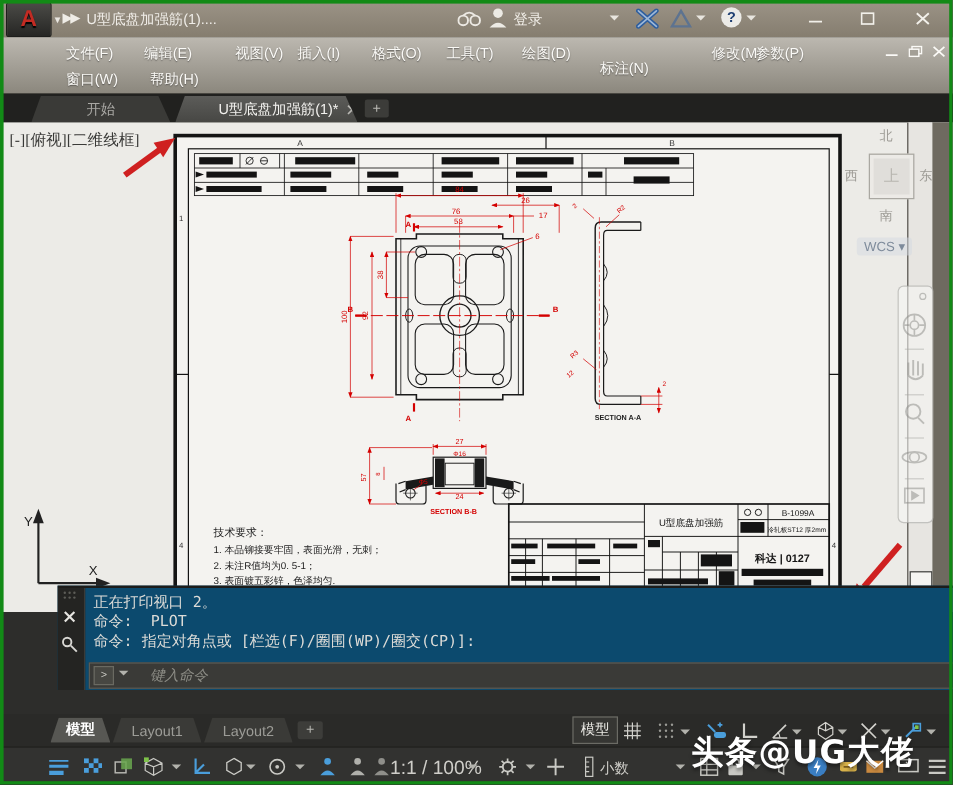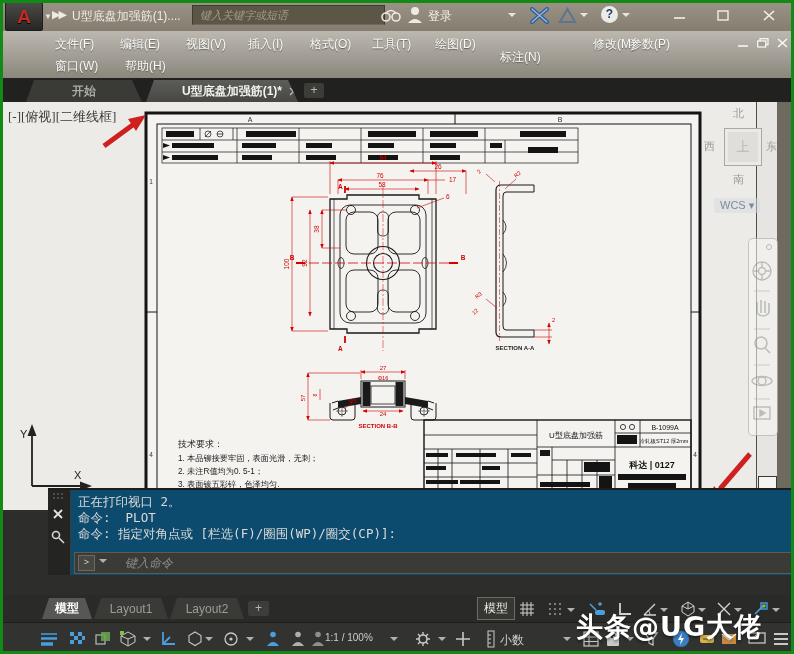--- a/index.html
+++ b/index.html
@@ -25,21 +25,21 @@
              background:#ecebe7;color:#1f3f72;font-weight:bold;font-size:12px;text-align:center;line-height:17px;}
   .win-btn{position:absolute;top:5px;width:34px;height:20px;display:flex;align-items:center;justify-content:center;}
   
   .menubar{position:absolute;left:0;top:31px;width:794px;height:47px;
            background:linear-gradient(#bcb8b0,#8b877d);border-bottom:1px solid #5f5b52;}
   .menu-item{position:absolute;color:#fbfaf7;font-size:12px;text-shadow:0 1px 1px rgba(40,40,40,.55);}
   .doc-ctrl{position:absolute;top:7px;display:flex;gap:8px;left:738px;}
   
   .filetabs{position:absolute;left:0;top:78px;width:794px;height:24px;background:#21211f;}
   .ftab{position:absolute;top:2px;height:22px;font-size:12px;display:flex;align-items:center;justify-content:center;
-        clip-path:polygon(8px 0,calc(100% - 10px) 0,100% 100%,0 100%);font-weight:bold;}
+        clip-path:polygon(8px 0,calc(100% - 10px) 0,100% 100%,0 100%);}
   .ftab.start{left:26px;width:116px;background:#3a3a37;color:#a9a8a4;}
   .ftab.active{left:146px;width:152px;background:linear-gradient(#5c5c59,#474744);color:#f3f2ef;justify-content:flex-end;}
   .ftab-plus{position:absolute;left:304px;top:5px;width:20px;height:15px;background:#3c3c39;border-radius:2px;
              color:#b9b8b3;font-size:12px;line-height:14px;text-align:center;}
   
   .canvas{position:absolute;left:0;top:102px;width:794px;height:408px;background:#ecebe7;}
   .vp-label{position:absolute;left:8px;top:6px;color:#3a3a38;font-size:13px;font-family:Liberation Serif, serif;}
   .viewcube{position:absolute;left:700px;top:4px;width:84px;height:116px;color:#9c9a94;font-size:11px;z-index:5;}
   .vc{position:absolute;}
   .vc-face{position:absolute;left:24px;top:22px;width:36px;height:36px;background:#e0deda;
@@ -72,37 +72,36 @@
   .ltab.l2{left:170px;width:74px;background:#3a3a37;color:#9c9c97;}
   .ltab-plus{position:absolute;left:248px;top:6px;width:21px;height:15px;background:#3d3d3a;border-radius:2px;
              color:#b5b5b0;font-size:12px;text-align:center;line-height:14px;}
   .model-btn{position:absolute;left:477px;top:2px;width:36px;height:21px;border:1px solid #6b6b65;background:#363633;
              color:#eae9e4;font-size:12px;display:flex;align-items:center;justify-content:center;}
   .li{position:absolute;top:3px;width:24px;height:22px;display:flex;align-items:center;justify-content:center;}
   .dd{position:absolute;top:13px;width:0;height:0;border:4px solid transparent;border-top-color:#b2b2ac;}
   
   .statusbar{position:absolute;left:0;top:622px;width:794px;height:32px;background:#323230;border-top:1px solid #1e1e1c;}
   .si{position:absolute;top:4px;width:26px;height:24px;display:flex;align-items:center;justify-content:center;}
-  .scale-txt{position:absolute;left:325px;top:9px;color:#cfcec9;font-size:10px;}
+  .scale-txt{position:absolute;left:325px;top:9px;color:#cfcec9;font-size:16px;}
   .units-txt{position:absolute;left:500px;top:9px;color:#cfcec9;font-size:12px;}
   .sdd{position:absolute;top:14px;width:0;height:0;border:4px solid transparent;border-top-color:#b2b2ac;}
   .watermark{position:absolute;left:576px;top:609px;z-index:150;color:#fff;font-weight:bold;font-size:27px;
              letter-spacing:1px;text-shadow:0 2px 3px rgba(0,0,0,.4);font-family:"DejaVu Sans",sans-serif;}
 </style>
 </head>
 <body>
 
 <div id="root">
 
   <div class="titlebar">
     <div class="app-logo">A</div>
     <div class="logo-dd">▼</div>
     <div class="qa-expand">▶▶</div>
     <div class="doc-title">U型底盘加强筋(1)....</div>
-    <div class="search-box">键入关键字或短语</div>
     <svg class="tb-ico" style="left:381px" width="20" height="17">
       <circle cx="5" cy="11" r="4" fill="none" stroke="#ece9e3" stroke-width="1.6"></circle>
       <circle cx="15" cy="11" r="4" fill="none" stroke="#ece9e3" stroke-width="1.6"></circle>
       <path d="M5,7 Q10,2 15,7" fill="none" stroke="#ece9e3" stroke-width="1.6"></path>
     </svg>
     <svg class="tb-ico" style="left:407px" width="16" height="18">
       <circle cx="8" cy="5" r="4" fill="#eceae4"></circle>
       <path d="M1,17 Q8,9 15,17 Z" fill="#eceae4"></path>
     </svg>
     <div class="signin">登录</div>
@@ -130,21 +129,21 @@
     <div class="win-btn" style="left:752px">
       <svg width="12" height="11">
           <path d="M1,1 L11,10 M11,1 L1,10" stroke="#f2f0ea" stroke-width="1.6"></path>
         </svg>
       </div>
   </div>
 
   <div class="menubar">
     <span class="menu-item" style="left:55px;top:5px">文件(F)</span>
     <span class="menu-item" style="left:120px;top:5px">编辑(E)</span>
-    <span class="menu-item" style="left:186px;top:5px">视图(V)</span>
+    <span class="menu-item" style="left:196px;top:5px">视图(V)</span>
     <span class="menu-item" style="left:248px;top:5px">插入(I)</span>
     <span class="menu-item" style="left:310px;top:5px">格式(O)</span>
     <span class="menu-item" style="left:372px;top:5px">工具(T)</span>
     <span class="menu-item" style="left:435px;top:5px">绘图(D)</span>
     <span class="menu-item" style="left:500px;top:18px">标注(N)</span>
     <span class="menu-item" style="left:593px;top:5px">修改(M)</span>
     <span class="menu-item" style="left:630px;top:5px">参数(P)</span>
     <span class="menu-item" style="left:55px;top:27px">窗口(W)</span>
     <span class="menu-item" style="left:125px;top:27px">帮助(H)</span>
     <div class="doc-ctrl">

